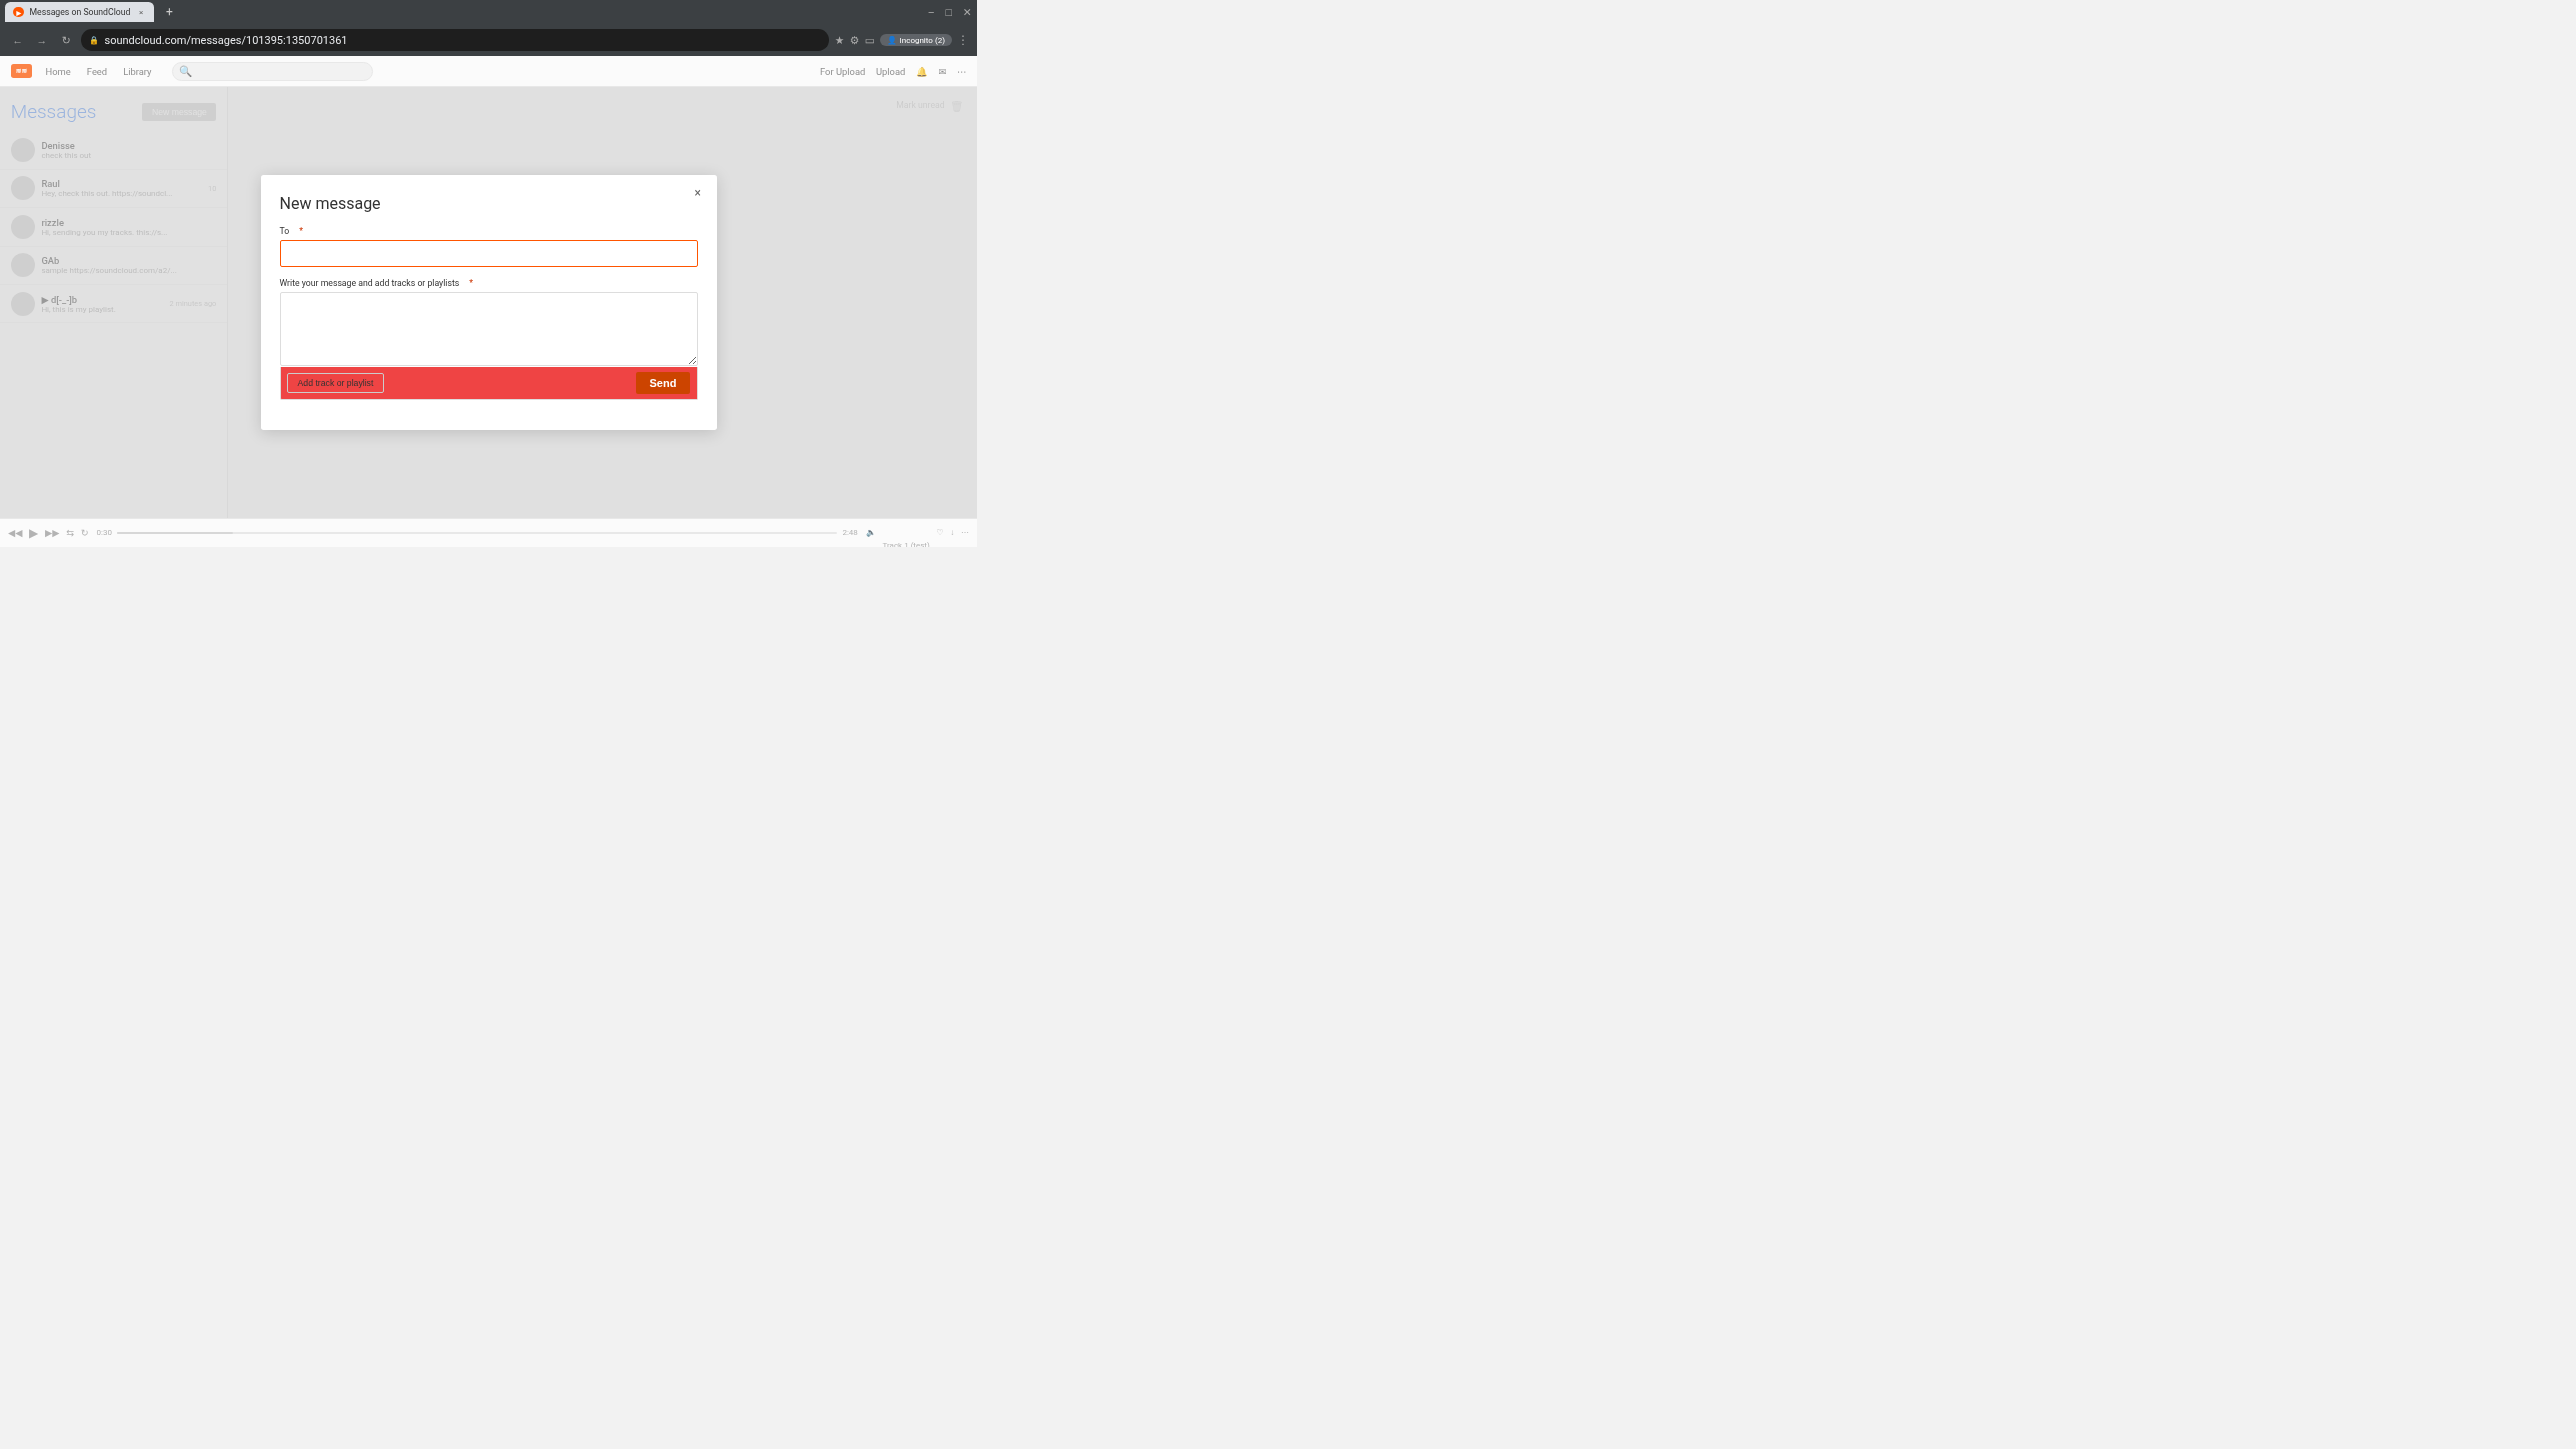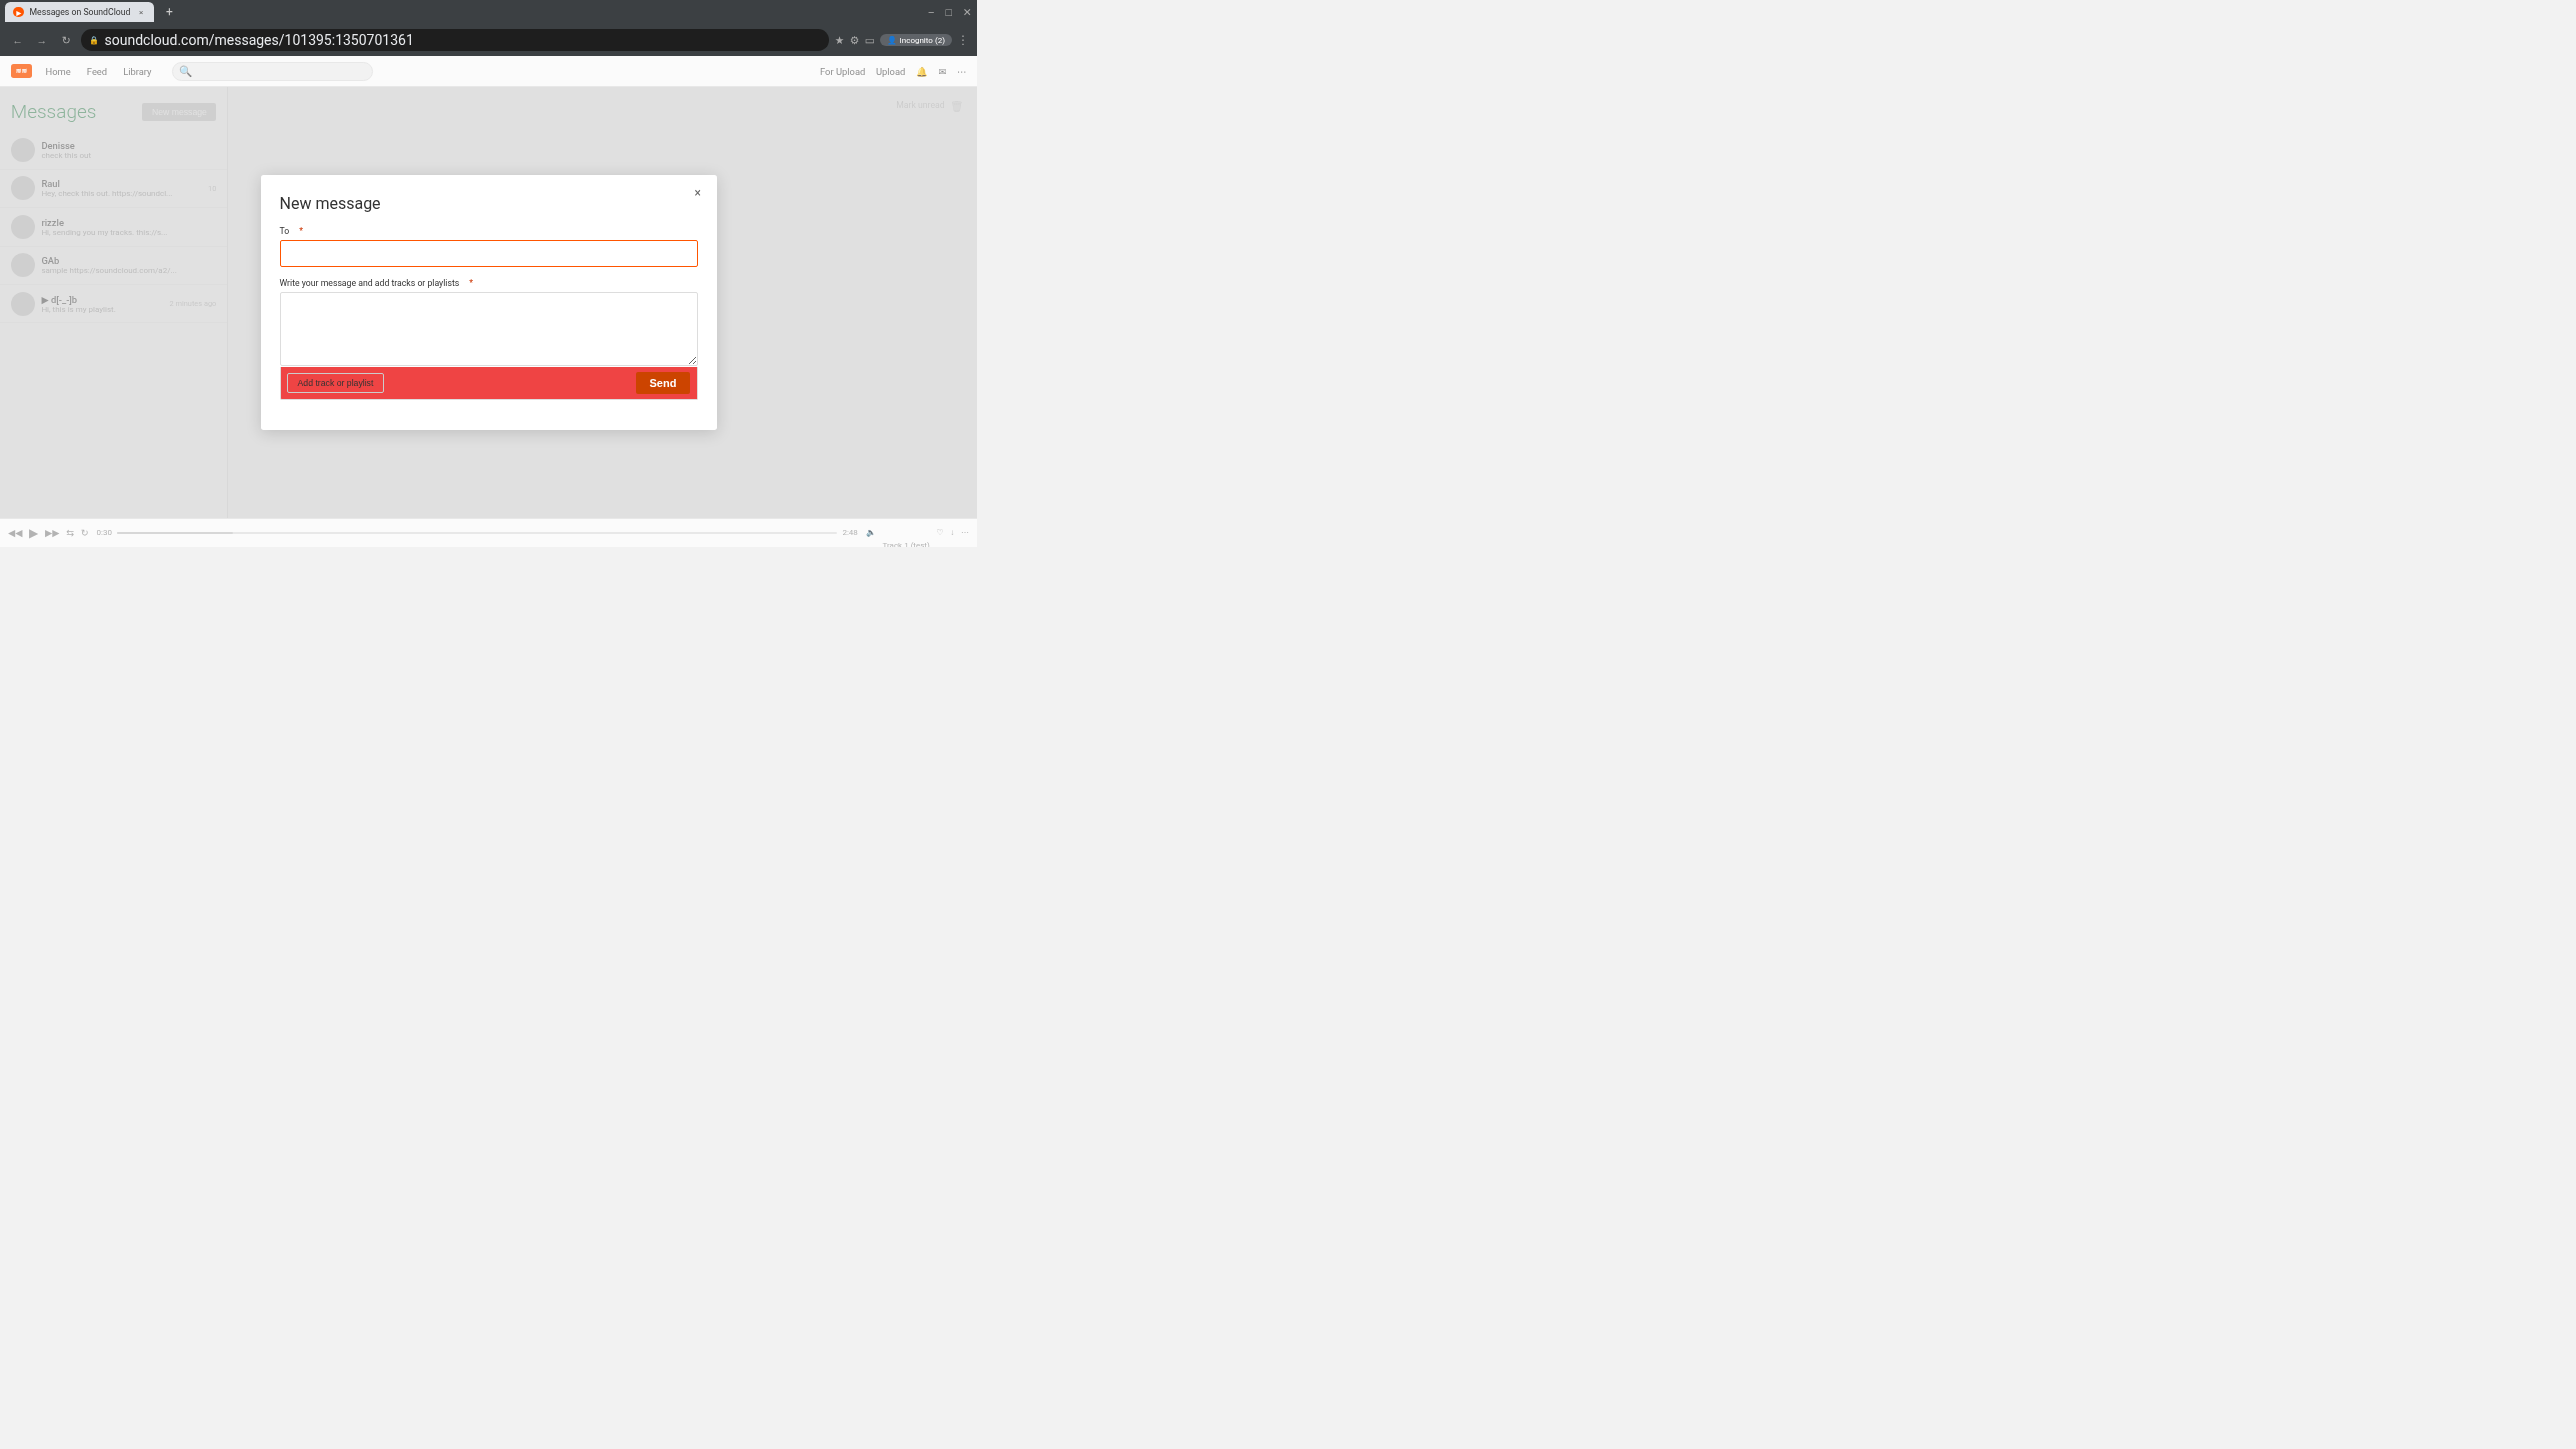--- a/index.html
+++ b/index.html
@@ -124,21 +124,21 @@
       align-items: center;
       padding: 0 8px;
       gap: 5.4px;
       color: #e8eaed;
       font-size: 8.7px;
     }
 
     .address-bar-url {
       flex: 1;
       color: #e8eaed;
-      font-size: 14px;
+      font-size: 11px;
     }
 
     .toolbar-actions {
       display: flex;
       gap: 5.4px;
       align-items: center;
       color: #aaa;
     }
 
     .incognito-badge {
@@ -241,21 +241,21 @@
     .messages-title-area {
       padding: 13.4px 10.7px 8px;
       display: flex;
       align-items: center;
       justify-content: space-between;
     }
 
     .messages-title {
       font-size: 19px;
       font-weight: 300;
-      color: #15803d;
+      color: #3b82f6;
     }
 
     .new-message-btn {
       background: #ccc;
       color: #fff;
       border: none;
       border-radius: 2px;
       padding: 4px 9.4px;
       font-size: 8.7px;
       cursor: pointer;

